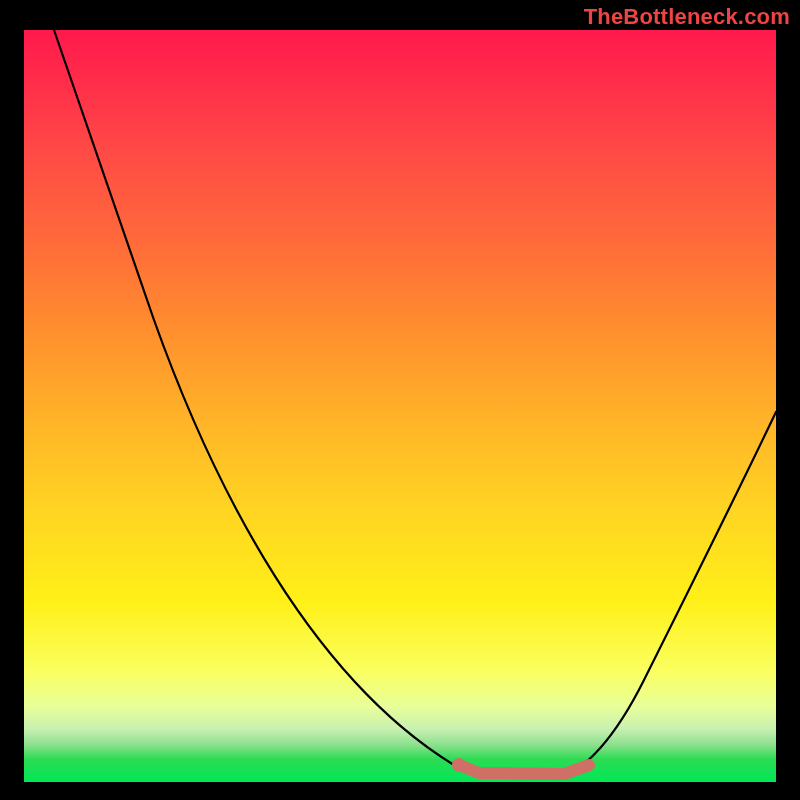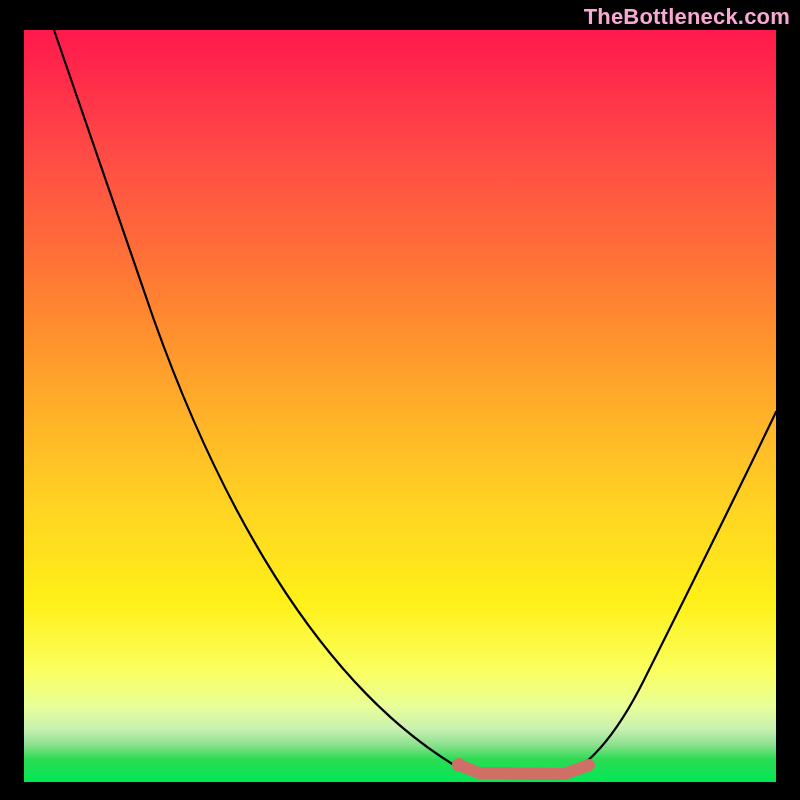--- a/index.html
+++ b/index.html
@@ -14,21 +14,21 @@
   .container {
     position: relative;
     width: 800px;
     height: 800px;
     background: #000;
   }
   .watermark {
     position: absolute;
     top: 4px;
     right: 10px;
-    color: #f9a8d4;
+    color: #ef4444;
     font-size: 22px;
     font-weight: 600;
     z-index: 10;
     letter-spacing: 0.2px;
   }
   
   .plot-outer {
     position: absolute;
     left: 22px;
     top: 28px;

